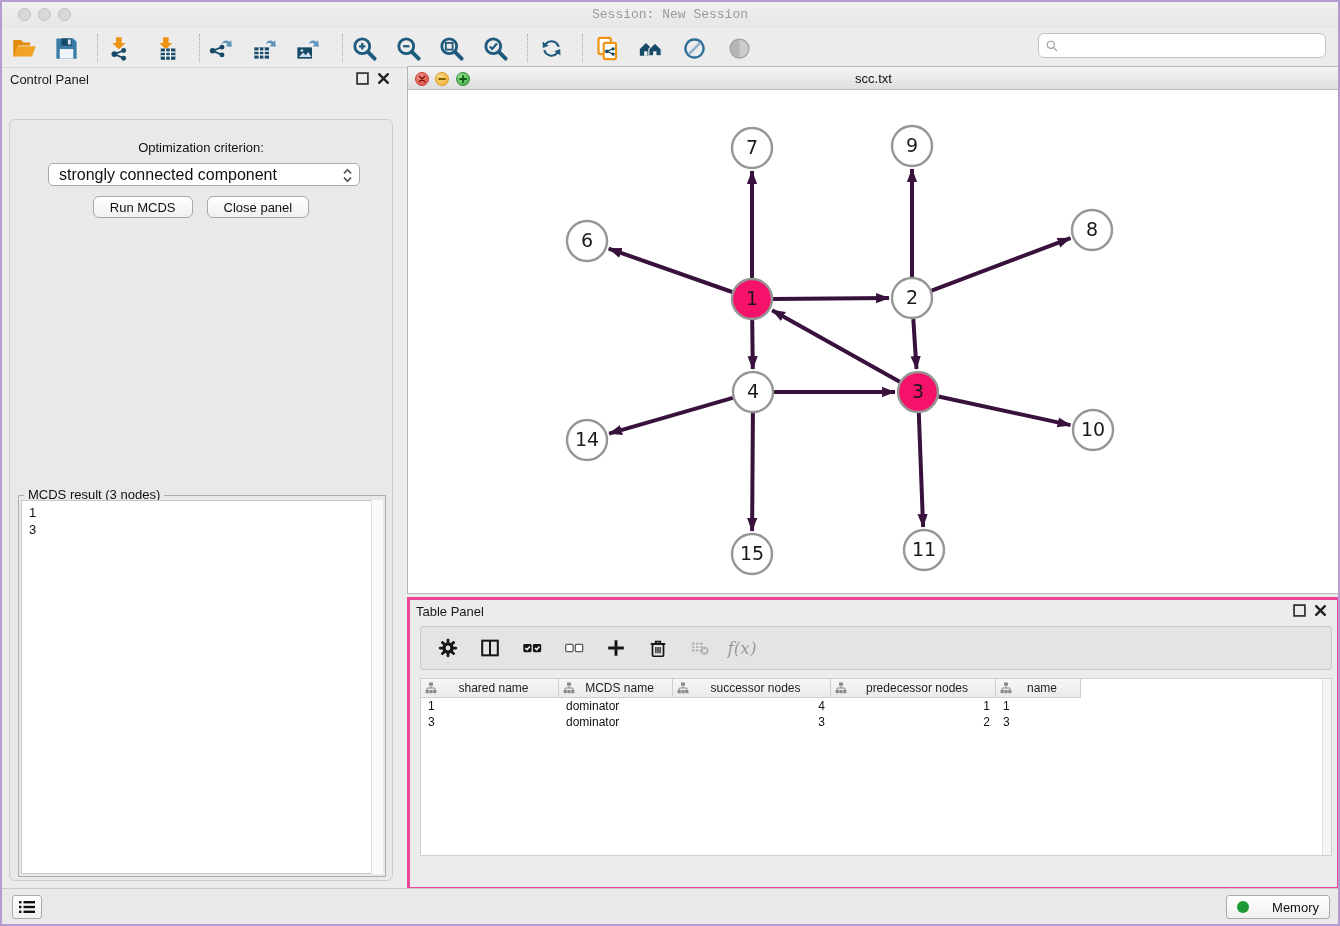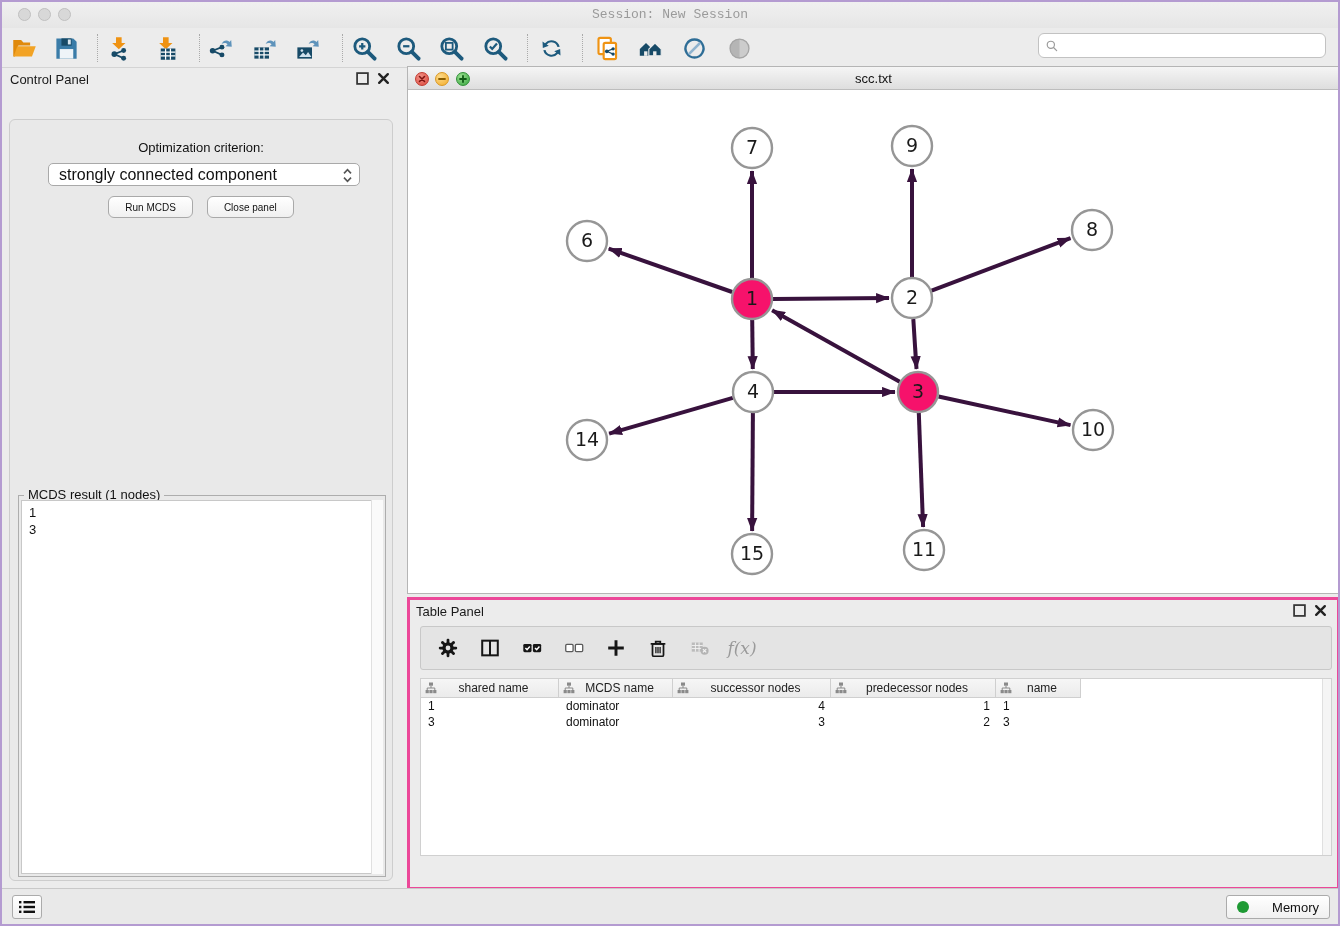--- a/index.html
+++ b/index.html
@@ -41,21 +41,21 @@
   .cp-tab.sel { background:#e2e2e2; color:#cfcfcf; border-radius:5px 5px 0 0; border:1px solid #c4c4c4; height:22px; }
   .cp-body { position:absolute; left:5px; top:49px; width:384px; height:762px;
     background:#e9e9e9; border:1px solid #cdcdcd; border-radius:6px; }
   .opt-label { position:absolute; left:0; top:20px; width:100%; text-align:center; font-size:13px; color:#111; }
   .criterion { position:absolute; left:38px; top:43px; width:312px; height:23px; background:#fff;
     border:1px solid #a9a9a9; border-radius:5px; font-size:16px; color:#111;
     display:flex; align-items:center; padding:0 22px 0 10px; cursor:pointer; }
   .criterion .chev { position:absolute; right:6px; top:3px; }
   .cp-btnrow { position:absolute; left:0; top:76px; width:100%; display:flex; justify-content:center; gap:14px; }
   .mac-btn { height:22px; padding:0 16px; background:linear-gradient(#ffffff,#f0f0f0);
-    border:1px solid #a9a9a9; border-radius:6px; font-size:10px; color:#111; cursor:pointer;
+    border:1px solid #a9a9a9; border-radius:6px; font-size:13px; color:#111; cursor:pointer;
     font-family:"Liberation Sans",sans-serif; }
   .resultbox { position:absolute; left:8px; top:375px; width:368px; height:382px;
     border:1px solid #adadad; }
   .resultbox legend { position:absolute; left:5px; top:-9px; background:#e9e9e9; padding:0 4px;
     font-size:13px; color:#111; }
   .result-inner { position:absolute; left:2px; top:4px; right:2px; bottom:2px; background:#fff;
     border:1px solid #c8c8c8; font-size:13px; color:#111; padding:3px 0 0 7px; line-height:17px; }
   .result-scroll { position:absolute; right:2px; top:4px; bottom:2px; width:12px;
     background:#fafafa; border-left:1px solid #e0e0e0; }
   
@@ -278,21 +278,21 @@
             <path d="M2 6.4 L5.5 2.6 L9 6.4" fill="none" stroke="#555" stroke-width="1.6"></path>
             <path d="M2 10.6 L5.5 14.4 L9 10.6" fill="none" stroke="#555" stroke-width="1.6"></path>
           </svg>
       </span>
     </div>
     <div class="cp-btnrow">
       <button class="mac-btn">Run MCDS</button>
       <button class="mac-btn">Close panel</button>
     </div>
     <div class="resultbox">
-      <legend>MCDS result (1 nodes)</legend>
+      <legend>MCDS result (3 nodes)</legend>
       <div class="result-inner" id="result-lines">
           <div>1</div>
           <div>3</div>
         </div>
       <div class="result-scroll"></div>
     </div>
   </div>
 </div>
 
 <div class="splitter-v"></div>

